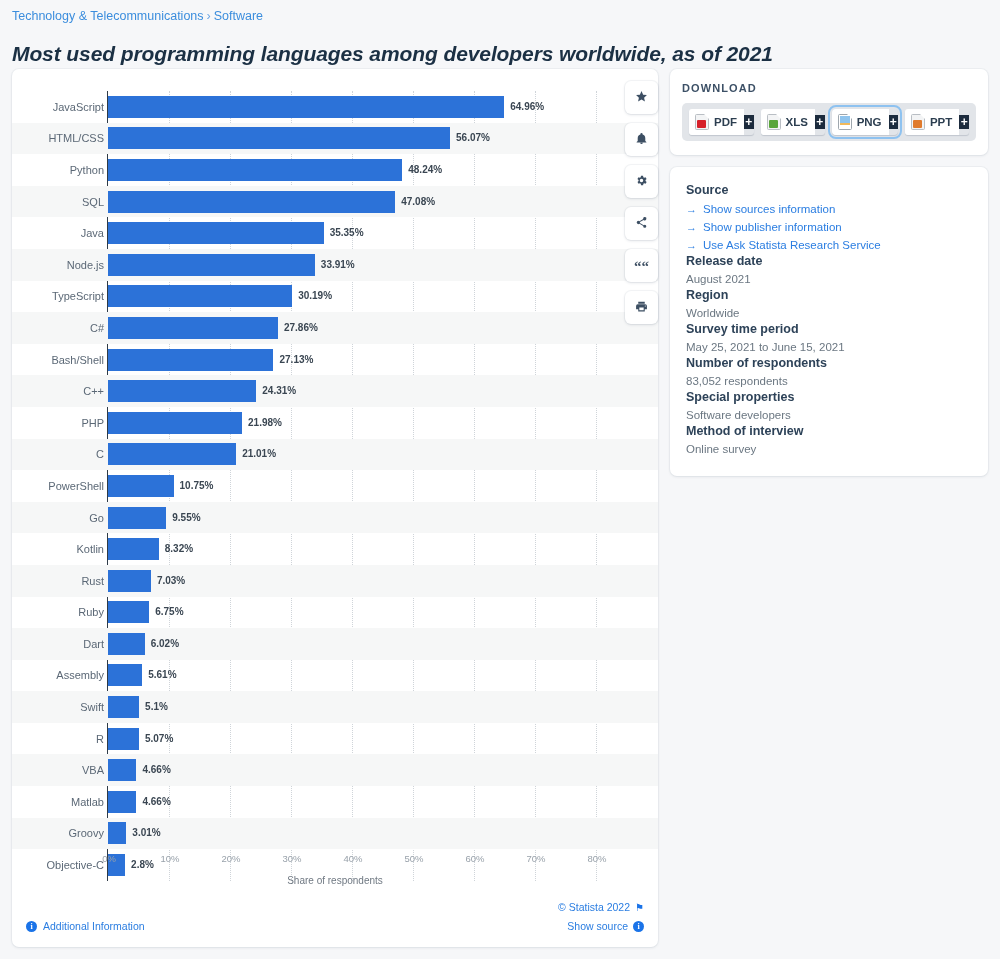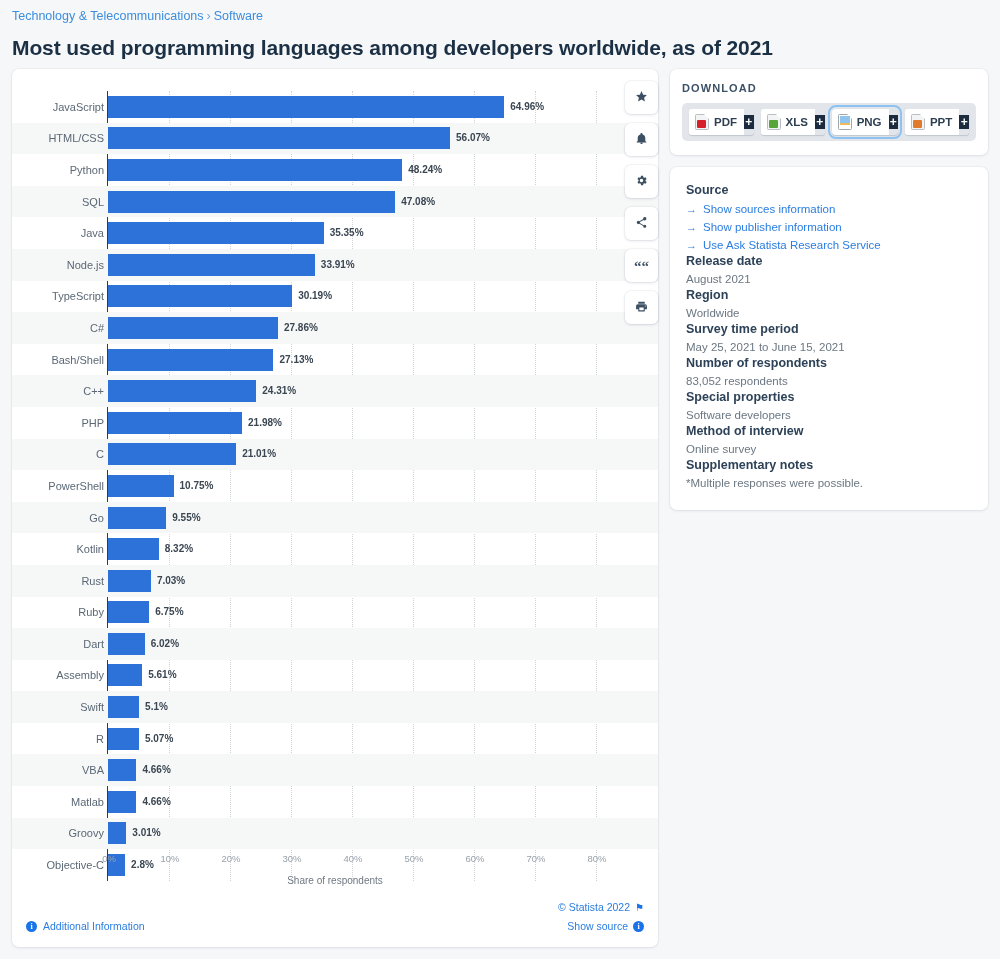--- a/index.html
+++ b/index.html
@@ -13,24 +13,25 @@
 
   
   .header { padding: 8px 12px 0 12px; }
   .breadcrumb {
     font-size: 12.5px; line-height: 16px; color: #3b8ddd;
     white-space: nowrap;
   }
   .breadcrumb a { color: #3b8ddd; text-decoration: none; }
   .breadcrumb .sep { color: #6aa5e5; margin: 0 3px; }
   .page-title {
-    margin-top: 10px;
+    margin-top: 16px;
     font-size: 21px; line-height: 27px; font-weight: bold;
     color: #1b3044; letter-spacing: -0.1px;
     white-space: nowrap;
+    font-style: italic;
   }
 
   
   .layout {
     position: absolute; top: 69px; left: 12px;
     width: 976px;
     display: flex; gap: 12px; align-items: flex-start;
   }
 
   
@@ -525,21 +526,17 @@
             <div class="sec-value">83,052 respondents</div>
           </div>
           <div class="sec-block">
             <div class="sec-title">Special properties</div>
             <div class="sec-value">Software developers</div>
           </div>
           <div class="sec-block">
             <div class="sec-title">Method of interview</div>
             <div class="sec-value">Online survey</div>
           </div>
-          <div class="sec-block">
-            <div class="sec-title">Supplementary notes</div>
-            <div class="sec-value">*Multiple responses were possible.</div>
-          </div>
         </div>
     </div>
 
   </div>
 </div>
 
 </body></html>

